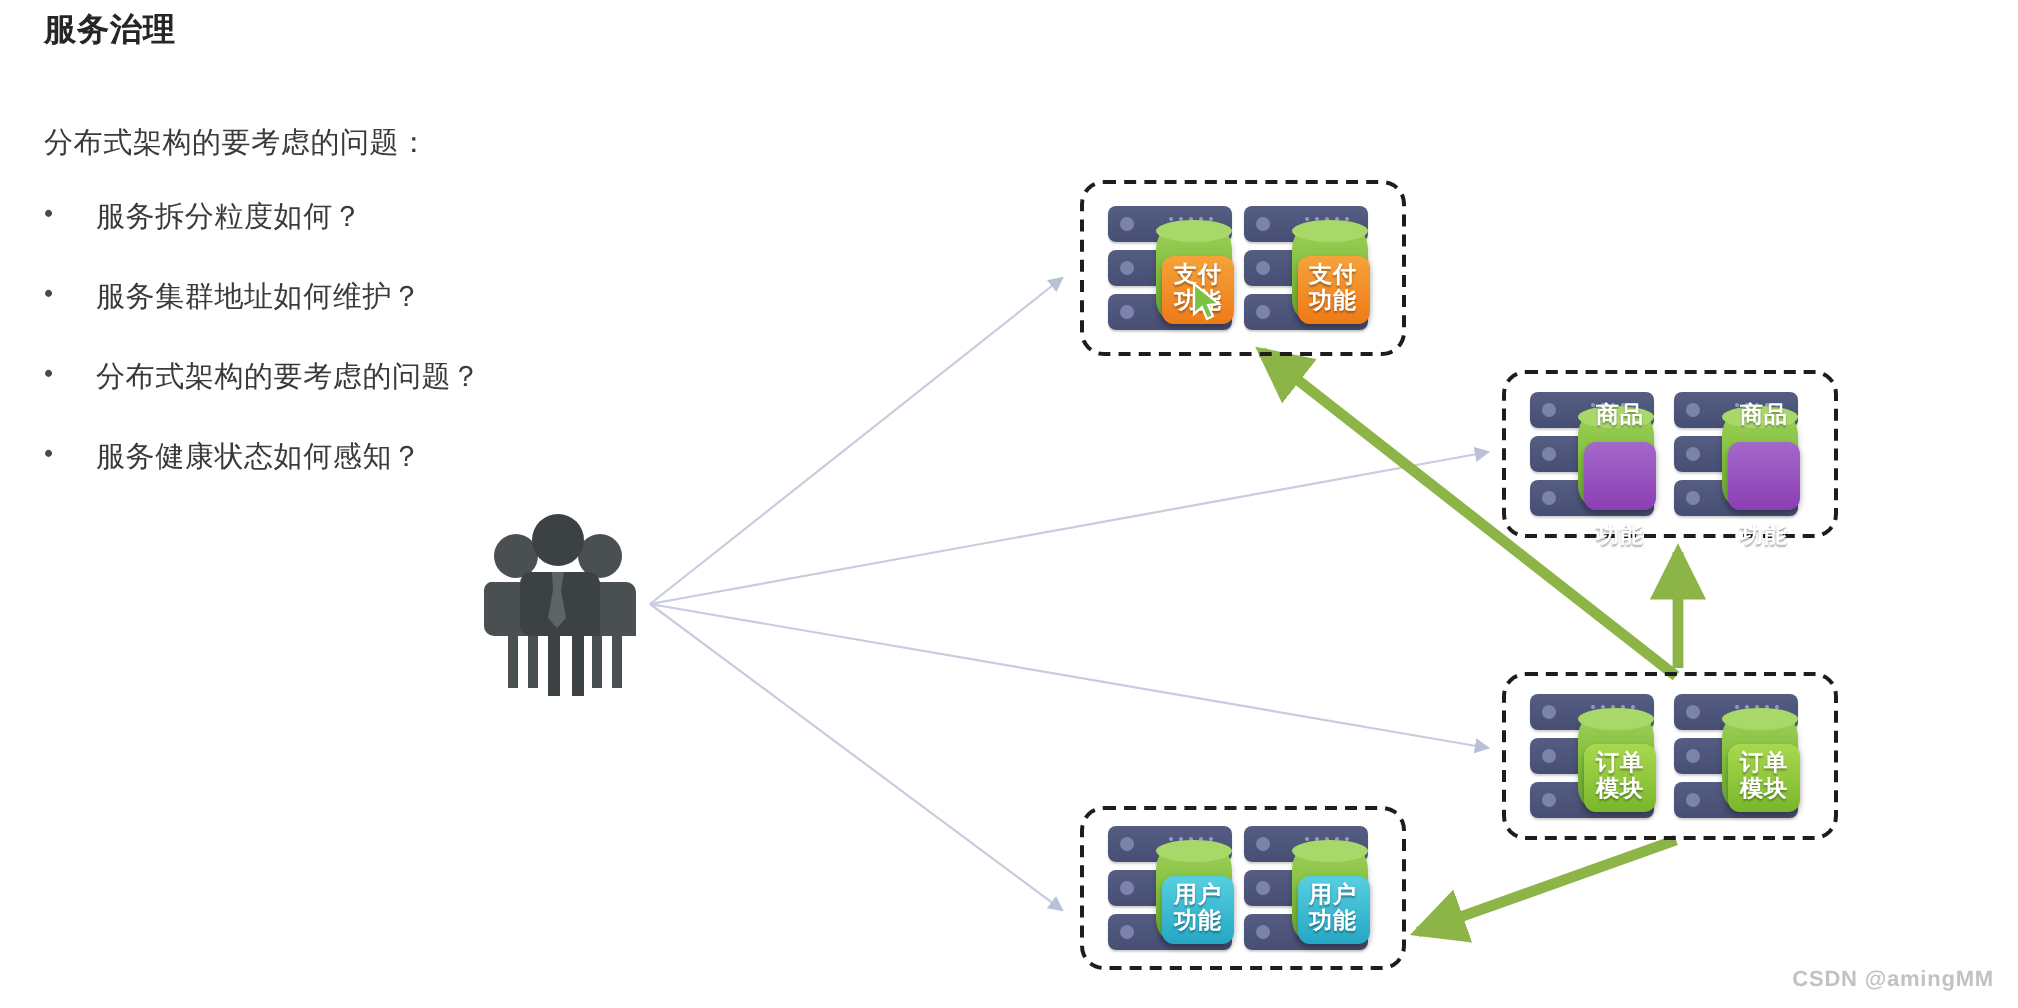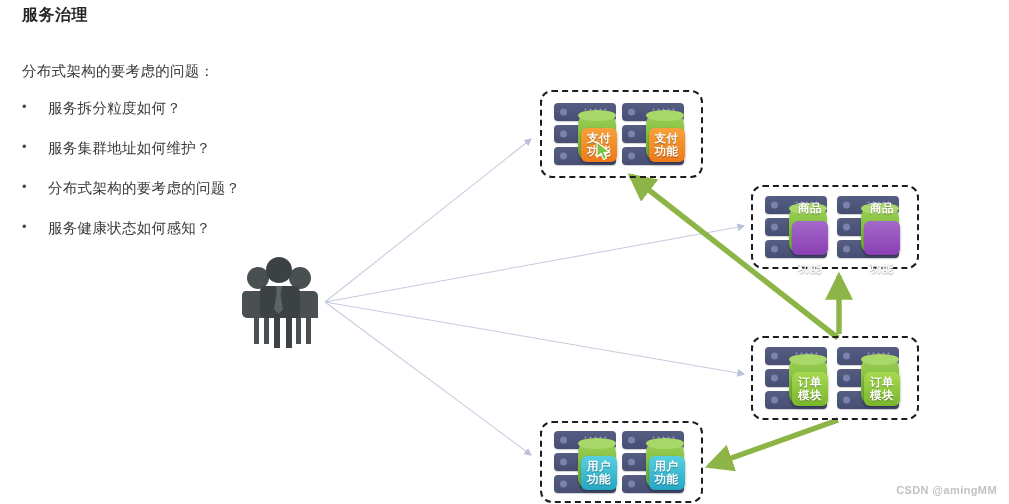--- a/index.html
+++ b/index.html
@@ -44,21 +44,21 @@
     border:2px dashed #1d1d1d;
     border-radius:12px;
     box-sizing:border-box;
     background:rgba(255,255,255,0.0);
     display:flex;align-items:center;justify-content:space-between;
     padding:9px 12px;
   }
   .g-pay  {left:540px;top:90px; width:163px;height:88px;}
   .g-prod {left:751px;top:185px;width:168px;height:84px;}
   .g-order{left:751px;top:336px;width:168px;height:84px;}
-  .g-user {left:540px;top:421px;width:163px;height:82px;}
+  .g-user {left:540px;top:403px;width:163px;height:82px;}
 
   
   .node{position:relative;width:68px;height:66px;}
   .rack{
     position:absolute;left:0;top:2px;width:62px;height:62px;
     display:flex;flex-direction:column;justify-content:space-between;
   }
   .unit{
     height:18px;border-radius:4px;
     background:linear-gradient(180deg,#565d82 0%,#474e73 100%);

